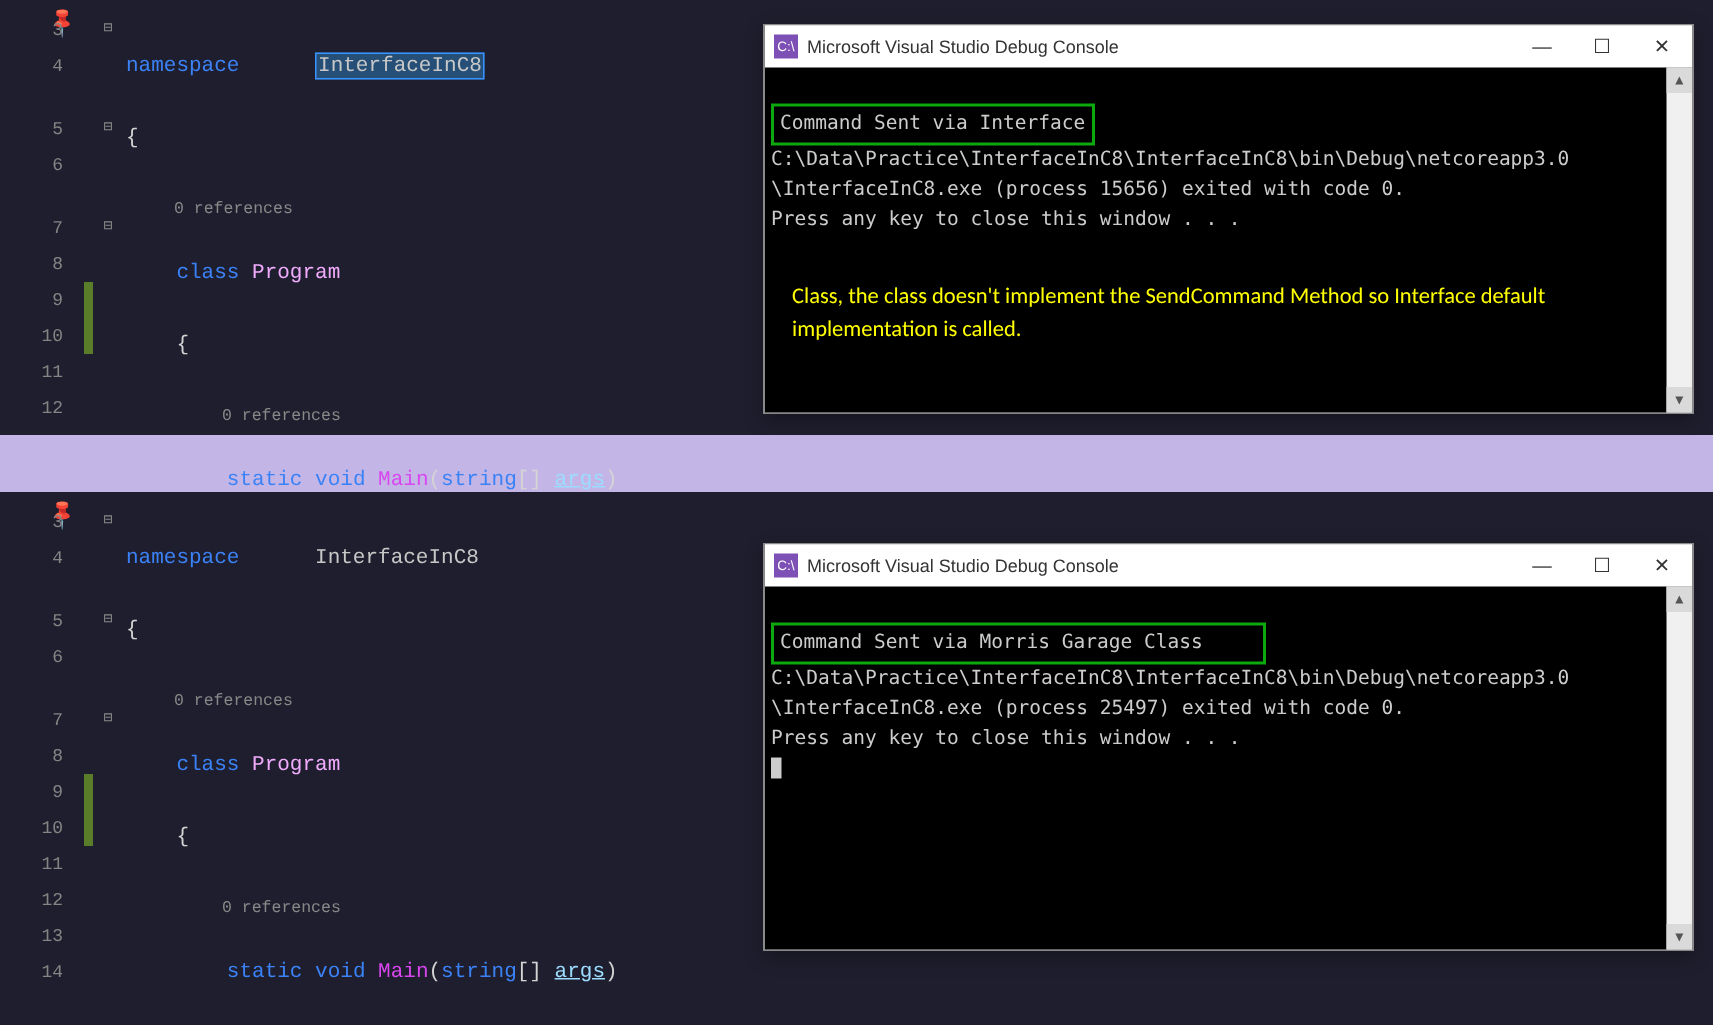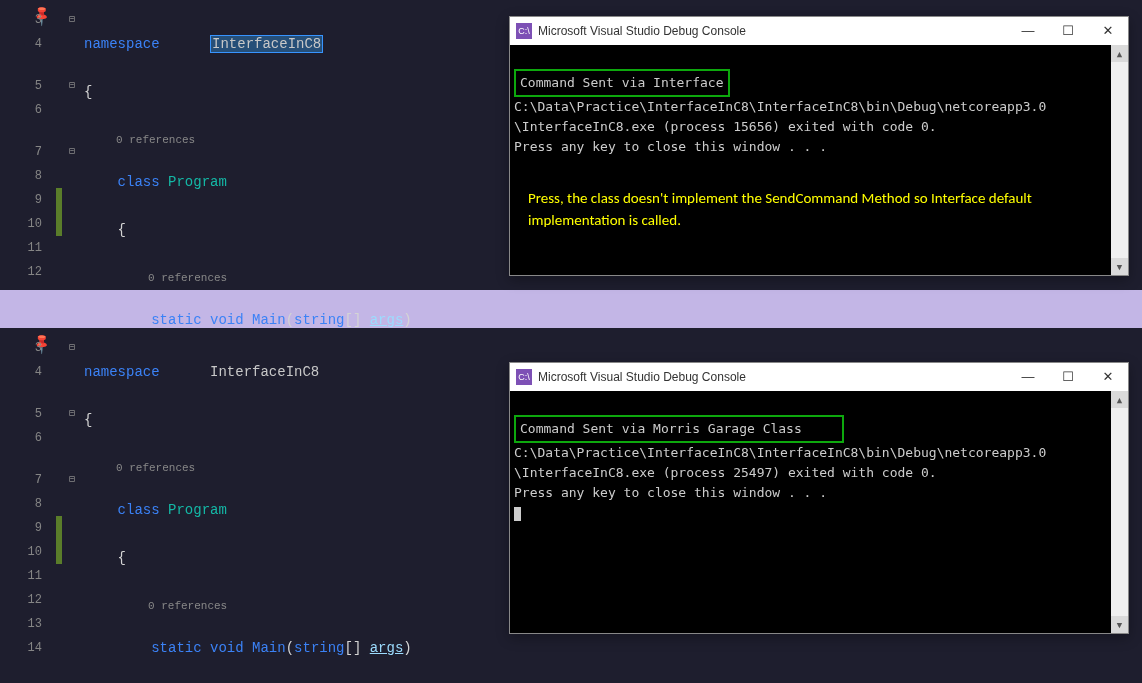--- a/index.html
+++ b/index.html
@@ -53,22 +53,22 @@
     background: #5a7d2a;
   }
   .code-area {
     position: absolute;
     left: 84px;
     top: 0;
     white-space: pre;
   }
   .code-line { height: 24px; }
   .kw { color: #3b82f6; }
-  .type { color: #14b8a6; }
-  .method { color: #3b82f6; }
+  .type { color: #f0abfc; }
+  .method { color: #d946ef; }
   .param { color: #9cdcfe; text-decoration: underline; }
   .ns { color: #c8c8c8; margin-left: 42px; }
   .punct { color: #d4d4d4; }
   .ref-lens { color: #888; font-size: 11px; }
   .selected { background: #264f78; border: 1px solid #3794ff; padding: 0 1px; }
   .pin-icon {
     position: absolute;
     left: 34px;
     top: 4px;
     color: #888;
@@ -217,21 +217,21 @@
       <div class="wbtn">—</div>
       <div class="wbtn">☐</div>
       <div class="wbtn">✕</div>
     </div>
     <div class="console-body" style="height:230px;">
 <span class="hl-green">Command Sent via Interface</span>
 <span>C:\Data\Practice\InterfaceInC8\InterfaceInC8\bin\Debug\netcoreapp3.0</span>
 <span>\InterfaceInC8.exe (process 15656) exited with code 0.</span>
 <span>Press any key to close this window . . .</span>
 
-<div class="annotation">Press, the class doesn't implement the SendCommand Method so Interface default implementation is called.</div>
+<div class="annotation">Class, the class doesn't implement the SendCommand Method so Interface default implementation is called.</div>
       <div class="console-scrollbar">
         <div class="sb-arrow">▲</div>
         <div class="sb-arrow">▼</div>
       </div>
     </div>
   </div>
 </div>
 
 <div class="separator"></div>
 

